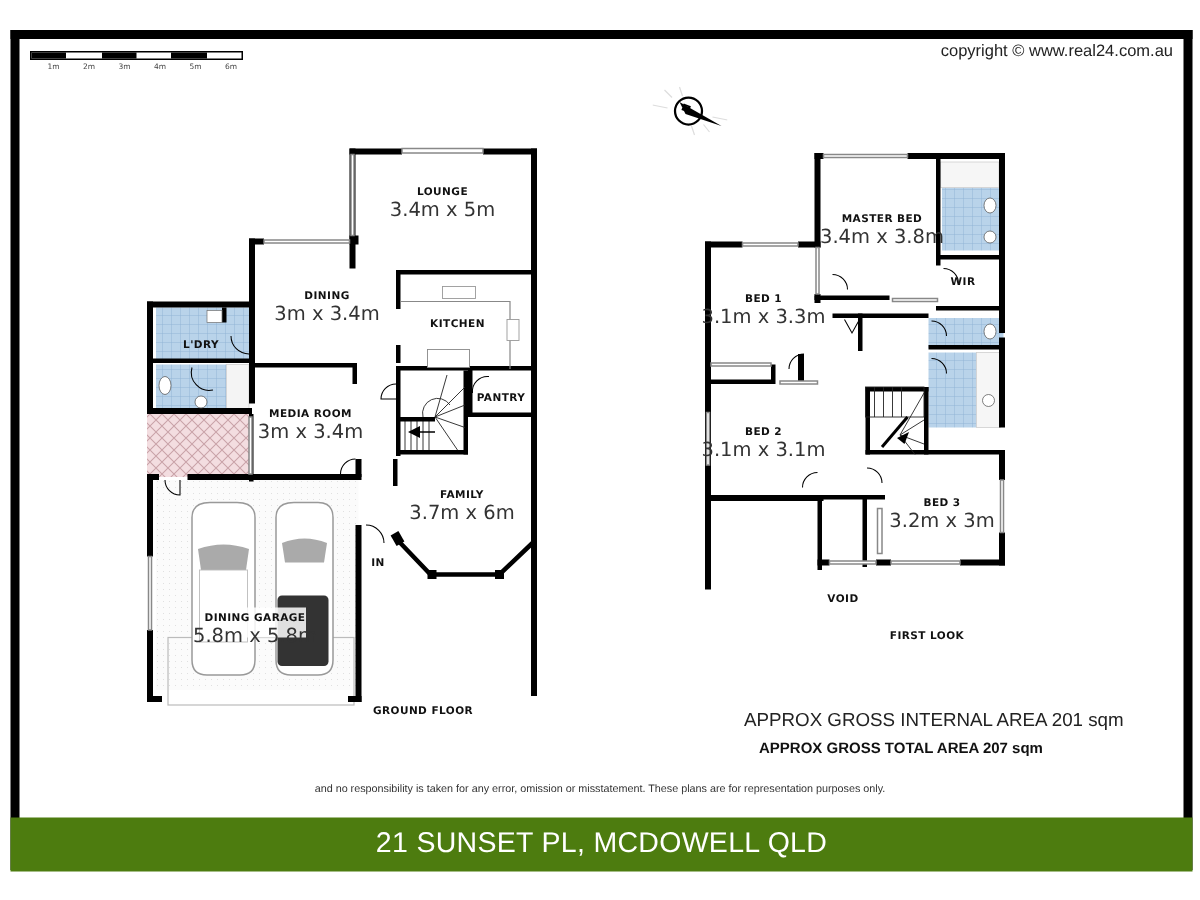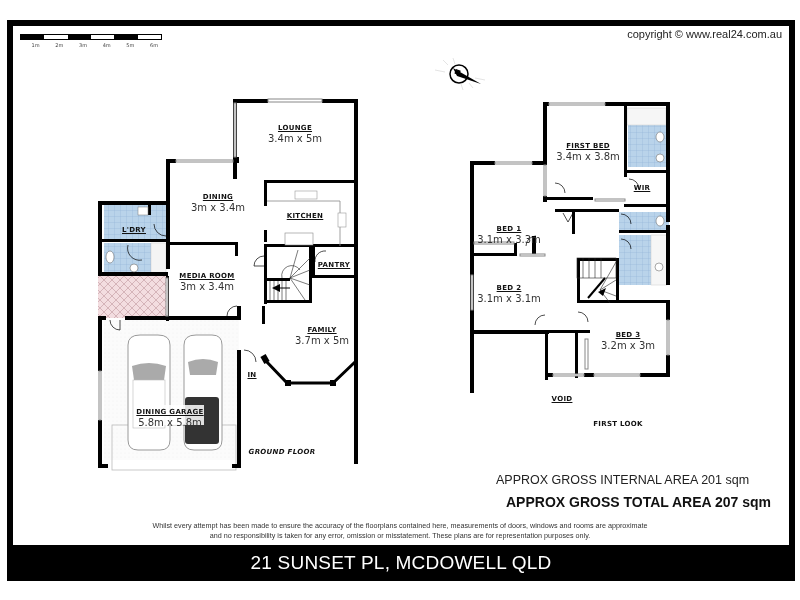--- a/index.html
+++ b/index.html
@@ -1,42 +1,42 @@
 <!DOCTYPE html>
 <html><head>
 <meta charset="utf-8">
 <style>
   * { box-sizing: border-box; margin: 0; padding: 0; }
   html, body { width: 800px; height: 600px; background: #ffffff; overflow: hidden; }
   body { position: relative; font-family: "DejaVu Sans", sans-serif; color: #111; }
 
   .frame { position: absolute; left: 7px; top: 20px; width: 788px; height: 560px;
            border: 6px solid #000; border-bottom: none; background: #fff; }
-  .banner { position: absolute; left: 7px; top: 545px; width: 788px; height: 36px; background: #000000;
+  .banner { position: absolute; left: 7px; top: 545px; width: 788px; height: 36px; background: #4d7c0f;
             color: #fff; text-align: center; font-family: "Liberation Sans", sans-serif;
             font-size: 19px; line-height: 36px; letter-spacing: 0.2px; font-stretch: condensed; }
 
   .scale { position: absolute; left: 20px; top: 34px; height: 6px; width: 142px; border: 1px solid #000; display: flex; }
   .scale span { flex: 1; height: 100%; }
   .scale span:nth-child(odd) { background: #000; }
   .scale-labels { position: absolute; left: 20px; top: 42px; width: 142px; display: flex; }
   .scale-labels span { flex: 1; text-align: right; padding-right: 4px; font-size: 5px; color: #444; }
 
   .copyright { position: absolute; right: 18px; top: 28px; font-family: "Liberation Sans", sans-serif; font-size: 11px; color: #222; }
 
   .compass { position: absolute; left: 435px; top: 56px; width: 50px; height: 36px; }
 
   .plan { position: absolute; left: 0; top: 0; width: 800px; height: 600px; }
   .lbl { position: absolute; text-align: center; font-family: "DejaVu Sans", sans-serif; white-space: nowrap; transform: translateX(-50%); }
-  .lbl .n { display: block; font-size: 7px; font-weight: bold; letter-spacing: 0.3px; color: #111; text-decoration: underline; }
-  .lbl .d { display: block; font-size: 10px; color: #333; margin-top: 1px; }
+  .lbl .n { display: block; font-size: 7px; font-weight: bold; letter-spacing: 0.3px; color: #111; }
+  .lbl .d { display: block; font-size: 13px; color: #333; margin-top: 1px; }
   .floor-title { position: absolute; font-size: 7px; font-weight: bold; letter-spacing: 0.3px; transform: translateX(-50%); white-space: nowrap; }
 
   .area1 { position: absolute; left: 496px; top: 473px; font-family: "Liberation Sans", sans-serif; font-size: 12.5px; color: #222; white-space: nowrap; text-align: center; }
-  .area2 { position: absolute; left: 506px; top: 494px; font-family: "Liberation Sans", sans-serif; font-size: 14px; font-weight: bold; color: #111; white-space: nowrap; }
+  .area2 { position: absolute; left: 506px; top: 494px; font-family: "Liberation Sans", sans-serif; font-size: 10px; font-weight: bold; color: #111; white-space: nowrap; }
 
   .disclaimer { position: absolute; left: 120px; top: 521px; width: 560px; text-align: center;
                 font-family: "Liberation Sans", sans-serif; font-size: 7.2px; line-height: 10px; color: #333; }
 </style>
 </head>
 <body>
 
 <div class="frame"></div>
 
 <div class="scale">
@@ -313,58 +313,57 @@
 <div class="lbl" style="left:134px;top:226px;">
   <span class="n">L'DRY</span>
 </div>
 <div class="lbl" style="left:334px;top:261px;">
   <span class="n">PANTRY</span>
 </div>
 <div class="lbl" style="left:207px;top:272px;">
   <span class="n">MEDIA ROOM</span>
   <span class="d">3m x 3.4m</span>
 </div>
-<div class="lbl" style="left:322px;top:326px;">
+<div class="lbl" style="left:308px;top:326px;">
   <span class="n">FAMILY</span>
-  <span class="d">3.7m x 5m</span>
+  <span class="d">3.7m x 6m</span>
 </div>
 <div class="lbl" style="left:170px;top:408px;">
   <span class="n">DINING GARAGE</span>
   <span class="d">5.8m x 5.8m</span>
 </div>
 <div class="lbl" style="left:252px;top:371px;">
   <span class="n">IN</span>
 </div>
-<div class="floor-title" style="left:282px;top:448px;font-style:italic;">GROUND FLOOR</div>
+<div class="floor-title" style="left:282px;top:470px;">GROUND FLOOR</div>
 
 <div class="lbl" style="left:588px;top:142px;">
-  <span class="n">FIRST BED</span>
+  <span class="n">MASTER BED</span>
   <span class="d">3.4m x 3.8m</span>
 </div>
 <div class="lbl" style="left:642px;top:184px;">
   <span class="n">WIR</span>
 </div>
-<div class="lbl" style="left:509px;top:195px;margin-top:30px;">
+<div class="lbl" style="left:509px;top:195px;">
   <span class="n">BED 1</span>
   <span class="d">3.1m x 3.3m</span>
 </div>
 <div class="lbl" style="left:509px;top:284px;">
   <span class="n">BED 2</span>
   <span class="d">3.1m x 3.1m</span>
 </div>
 <div class="lbl" style="left:628px;top:331px;">
   <span class="n">BED 3</span>
   <span class="d">3.2m x 3m</span>
 </div>
 <div class="lbl" style="left:562px;top:347px;margin-top:48px;">
   <span class="n">VOID</span>
 </div>
 <div class="floor-title" style="left:618px;top:400px;margin-top:20px;">FIRST LOOK</div>
 
 <div class="area1">APPROX GROSS INTERNAL AREA 201 sqm</div>
 <div class="area2">APPROX GROSS TOTAL AREA 207 sqm</div>
 
 <div class="disclaimer">
-  <div>Whilst every attempt has been made to ensure the accuracy of the floorplans contained here, measurements of doors, windows and rooms are approximate</div>
   <div>and no responsibility is taken for any error, omission or misstatement. These plans are for representation purposes only.</div>
 </div>
 
 <div class="banner">21 SUNSET PL, MCDOWELL  QLD</div>
 
 </body></html>

